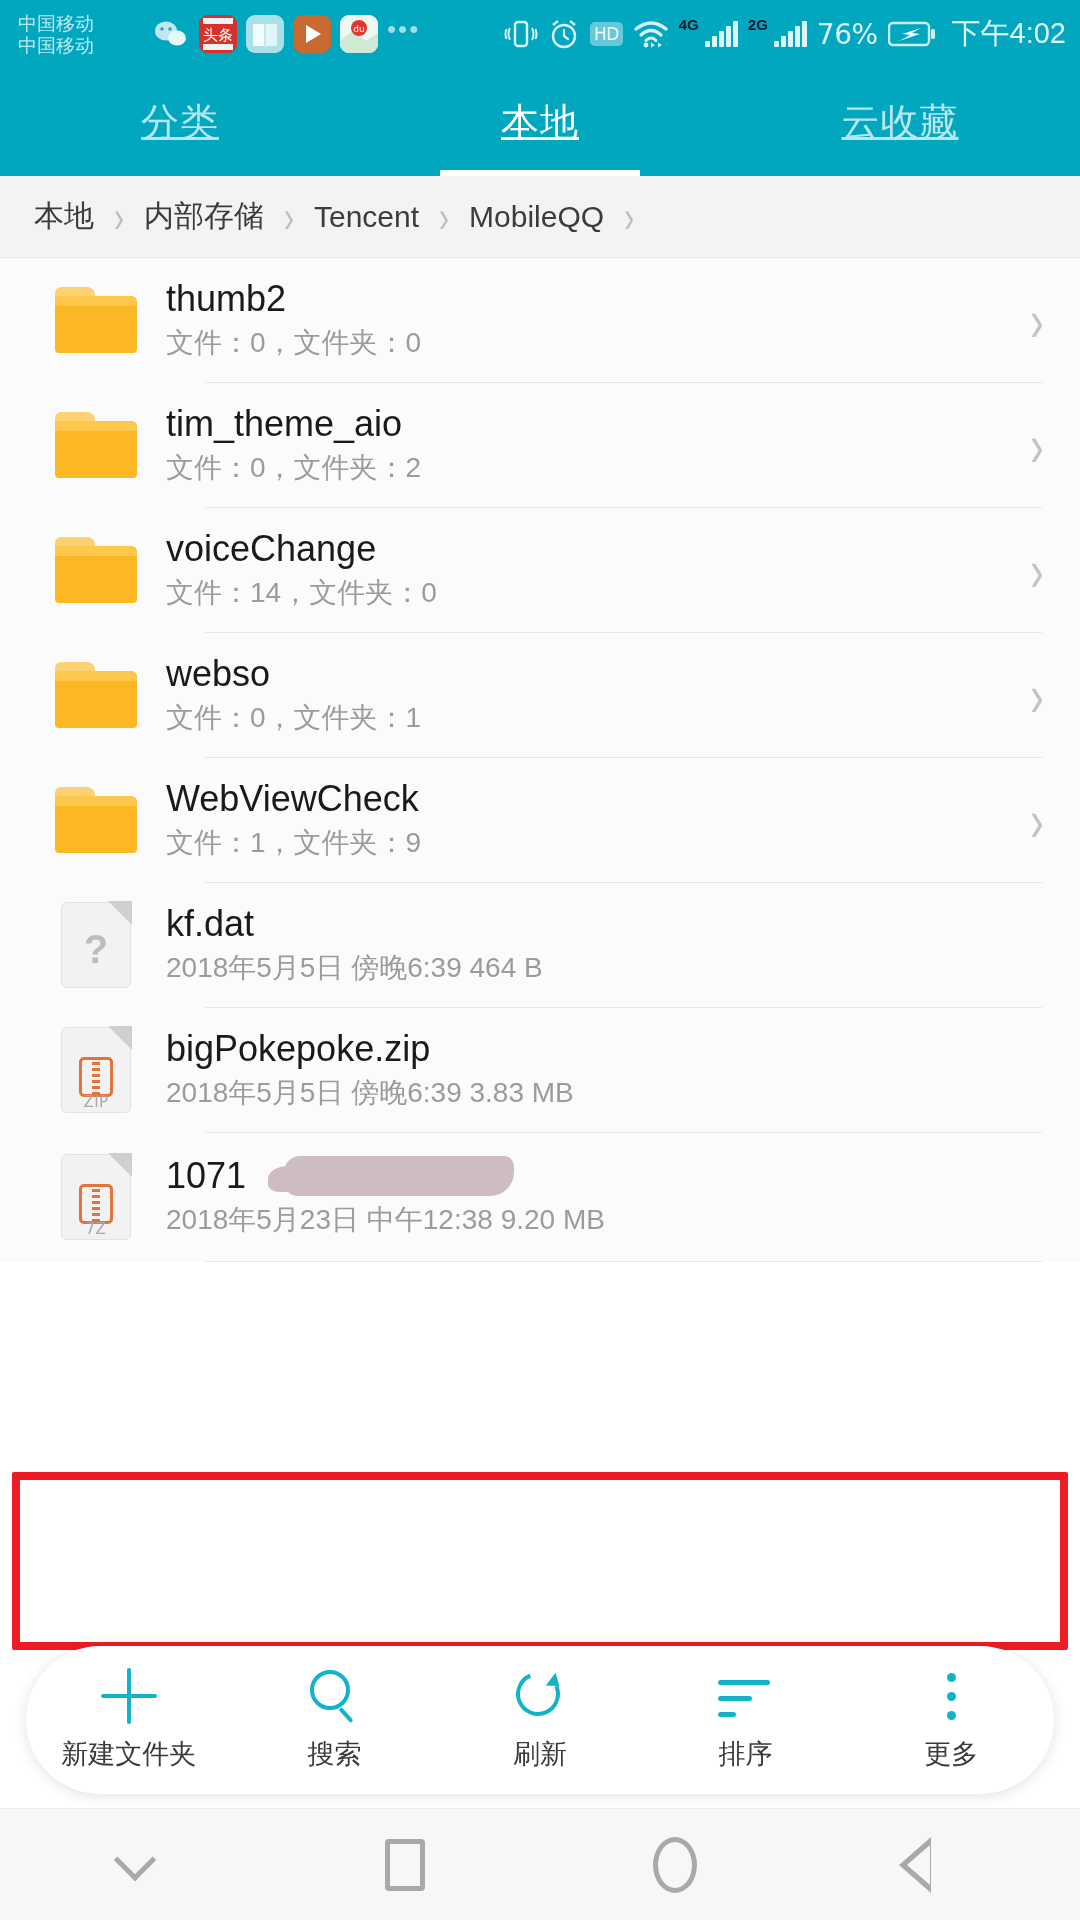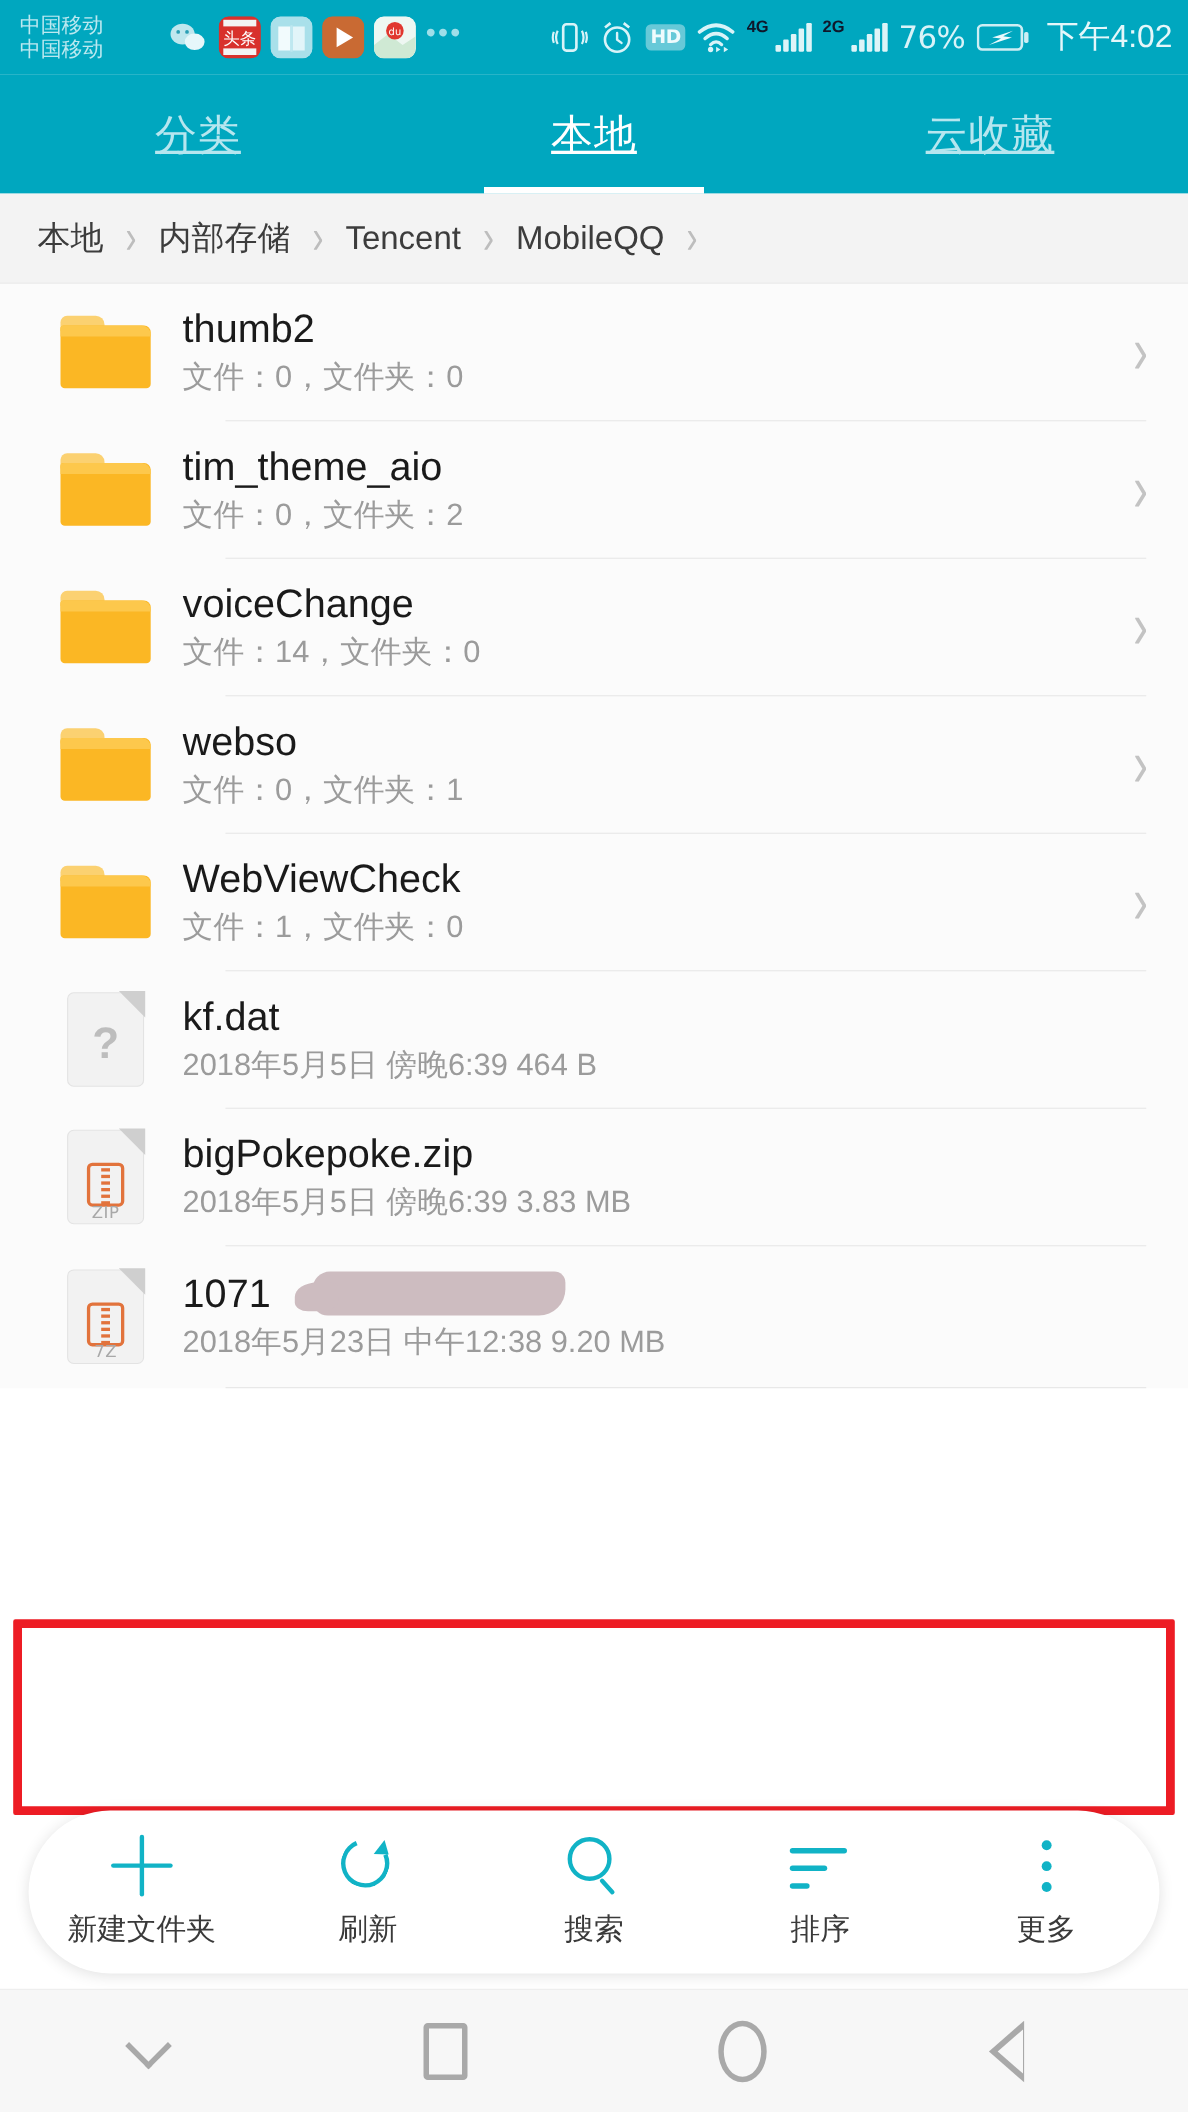--- a/index.html
+++ b/index.html
@@ -33,21 +33,21 @@
   .napp.player { background: #c96a33; }
   .napp.baidu { background: #eef7f2; }
   .dots3 { color: #9fdfe9; font-size: 26px; letter-spacing: 2px; line-height: 10px; padding-bottom: 10px;}
 
   .status-right { margin-left: auto; display: flex; align-items: center; gap: 10px; }
   .sicon { display: flex; align-items: center; }
   .batt-text { font-size: 28px; color: #d9f3f8; font-family: "DejaVu Sans", sans-serif; letter-spacing: -0.5px; text-align: right;}
   .clock { font-size: 29px; color: #e4f7fa; margin-left: 6px; white-space: nowrap;}
   .hd-badge {
     border-radius: 5px; background: #67c9d8; color: #effbfd;
-    font-size: 17px; font-weight: bold; padding: 2px 4px; letter-spacing: -0.5px;
+    font-size: 17px; font-weight: normal; padding: 2px 4px; letter-spacing: -0.5px;
     font-family: "DejaVu Sans", sans-serif;
   }
   .netlabel { font-size: 15px; color:#0f172a; align-self:flex-start; margin-top:2px; margin-right:-4px;font-weight:bold;}
   .bars { display: flex; align-items: flex-end; gap: 2px; height: 26px; }
   .bars i { width: 5px; background: #ddf4f8; border-radius: 1px; display:block; }
 
   
   .tabbar {
     height: 108px; background: #00A7BF;
     display: flex; align-items: stretch;
@@ -424,21 +424,21 @@
 
     <div class="row">
       <div class="icon-wrap">
         <div class="folder">
             <div class="tabtop"></div>
             <div class="body"></div>
           </div>
       </div>
       <div class="meta">
         <div class="fname">WebViewCheck</div>
-        <div class="fsub">文件：1，文件夹：0</div>
+        <div class="fsub">文件：1，文件夹：9</div>
       </div>
       <div class="chev">
           <span>›</span>
         </div>
     </div>
     <div class="divider"></div>
 
     <div class="row">
       <div class="icon-wrap">
         <div class="doc">
@@ -516,32 +516,32 @@
   </div>
 
   <div class="highlight-box" style="top:1472px; height:178px;"></div>
 
   <div class="toolbar-shell">
     <div class="tbtn">
       <div class="tico ic-plus"></div>
       <div class="lbl">新建文件夹</div>
     </div>
     <div class="tbtn">
+      <div class="tico ic-search">
+          <span class="circ"></span>
+          <span class="hand"></span>
+        </div>
+      <div class="lbl">搜索</div>
+    </div>
+    <div class="tbtn">
       <div class="tico ic-refresh">
           <span class="ring"></span>
           <span class="arrow"></span>
         </div>
       <div class="lbl">刷新</div>
-    </div>
-    <div class="tbtn">
-      <div class="tico ic-search">
-          <span class="circ"></span>
-          <span class="hand"></span>
-        </div>
-      <div class="lbl">搜索</div>
     </div>
     <div class="tbtn">
       <div class="tico ic-sort" style="padding-top:12px;">
           <i></i>
           <i></i>
           <i></i>
         </div>
       <div class="lbl">排序</div>
     </div>
     <div class="tbtn">

